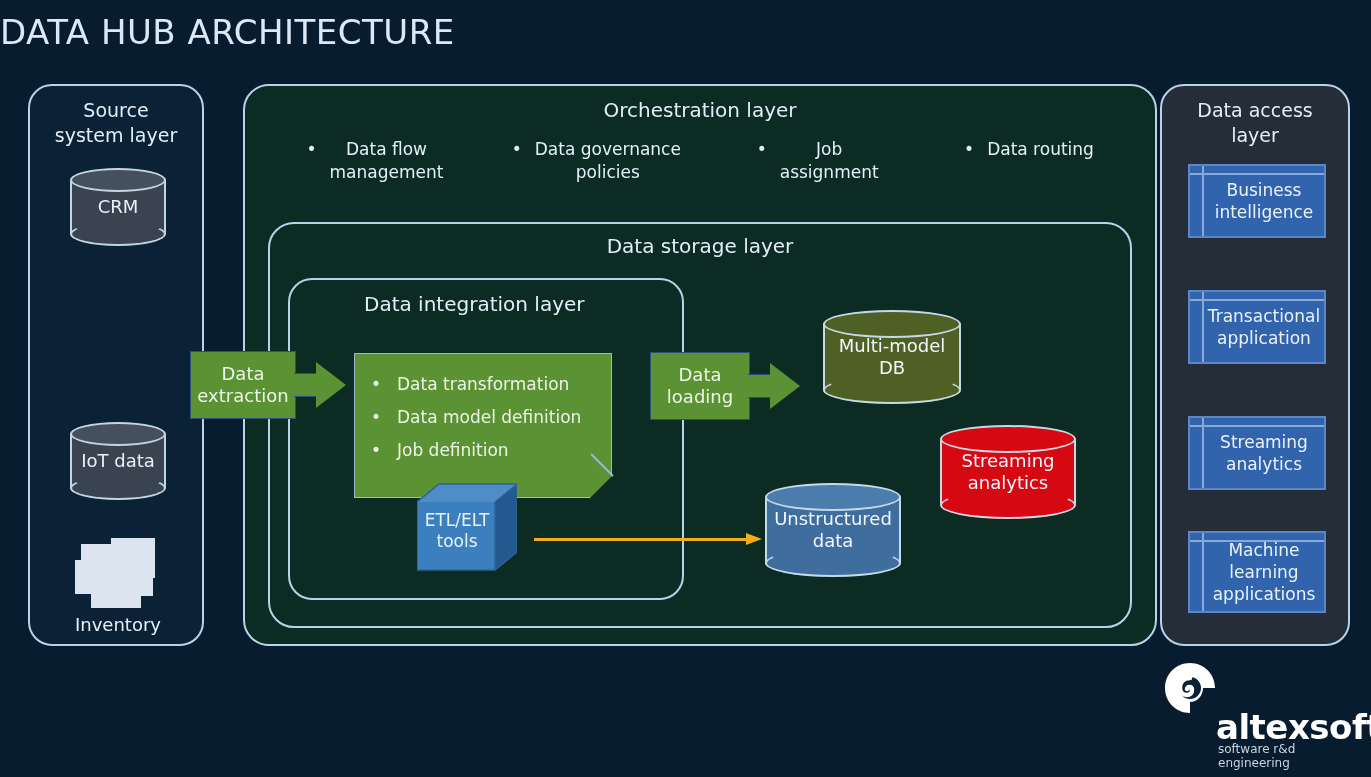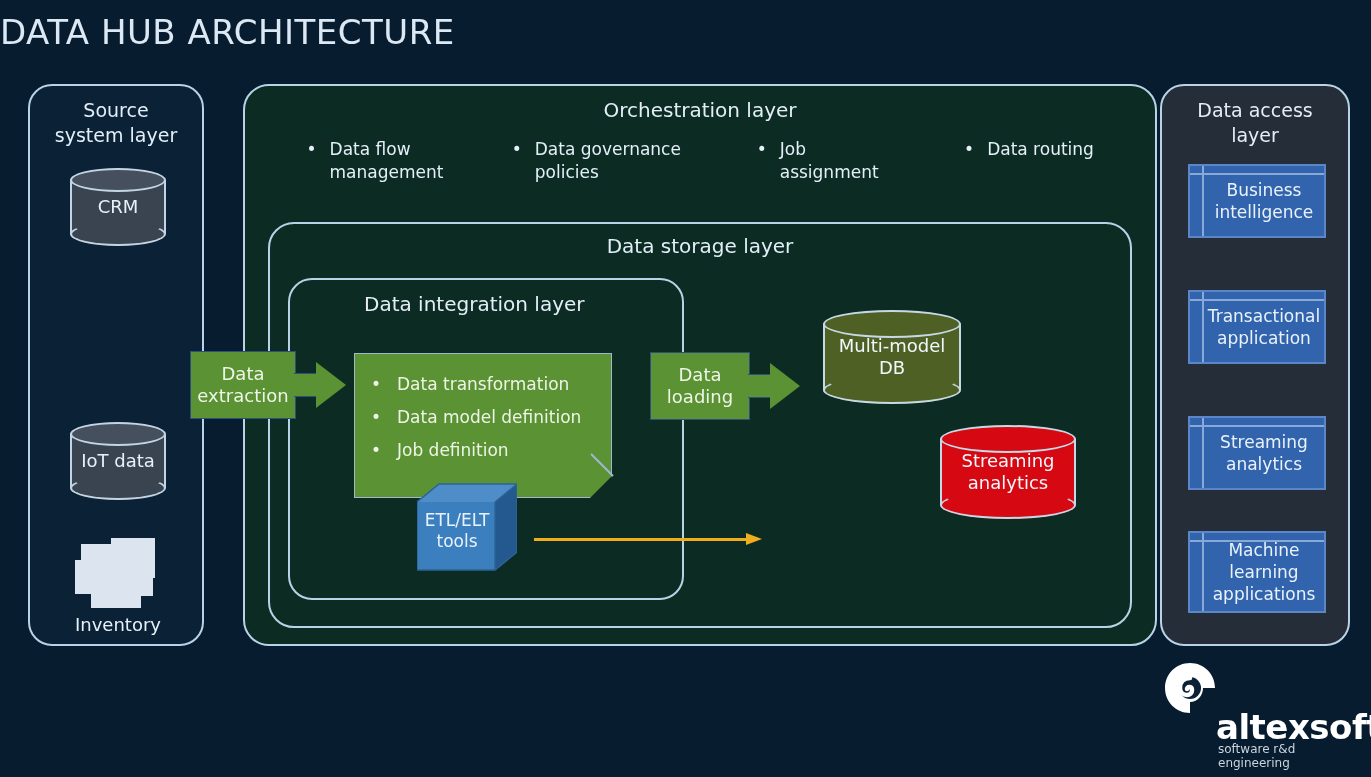--- a/index.html
+++ b/index.html
@@ -107,21 +107,21 @@
     color: #e3eff9;
     font-size: 17px;
     line-height: 23px;
   }
   .orch-bullet .dot {
     color: #e3eff9;
     font-size: 17px;
     margin-right: 13px;
     line-height: 23px;
   }
-  .orch-bullet .txt { white-space: pre-line; }
+  .orch-bullet .txt { text-align: center; white-space: pre-line; }
 
   
   .src-item {
     position: absolute;
     left: 0; width: 176px;
     text-align: center;
   }
   .cyl {
     position: relative;
     margin: 0 auto;
@@ -594,20 +594,29 @@
   <div class="store-cyl" style="left:940px;top:425px;width:136px;height:94px;">
     <div class="s-body" style="background:#d60812;"></div>
     <div class="s-bot" style="background:#d60812;"></div>
     <div class="s-bot-line"></div>
     <div class="s-outline"></div>
     <div class="s-top" style="background:#d60812;"></div>
     <div class="s-label">Streaming
 analytics</div>
   </div>
 
+  <div class="store-cyl" style="left:765px;top:483px;width:136px;height:94px;">
+    <div class="s-body" style="background:#3f6e9e;"></div>
+    <div class="s-bot" style="background:#3f6e9e;"></div>
+    <div class="s-bot-line"></div>
+    <div class="s-outline"></div>
+    <div class="s-top" style="background:#4a7cae;"></div>
+    <div class="s-label">Unstructured
+data</div>
+  </div>
 
   <div id="access-layer" class="panel">
     <div class="layer-title" style="white-space:pre-line;">Data access
 layer</div>
 
     <div class="access-item" style="top:78px;height:74px;">
       <span>Business
 intelligence</span>
     </div>
     <div class="access-item" style="top:204px;height:74px;">

